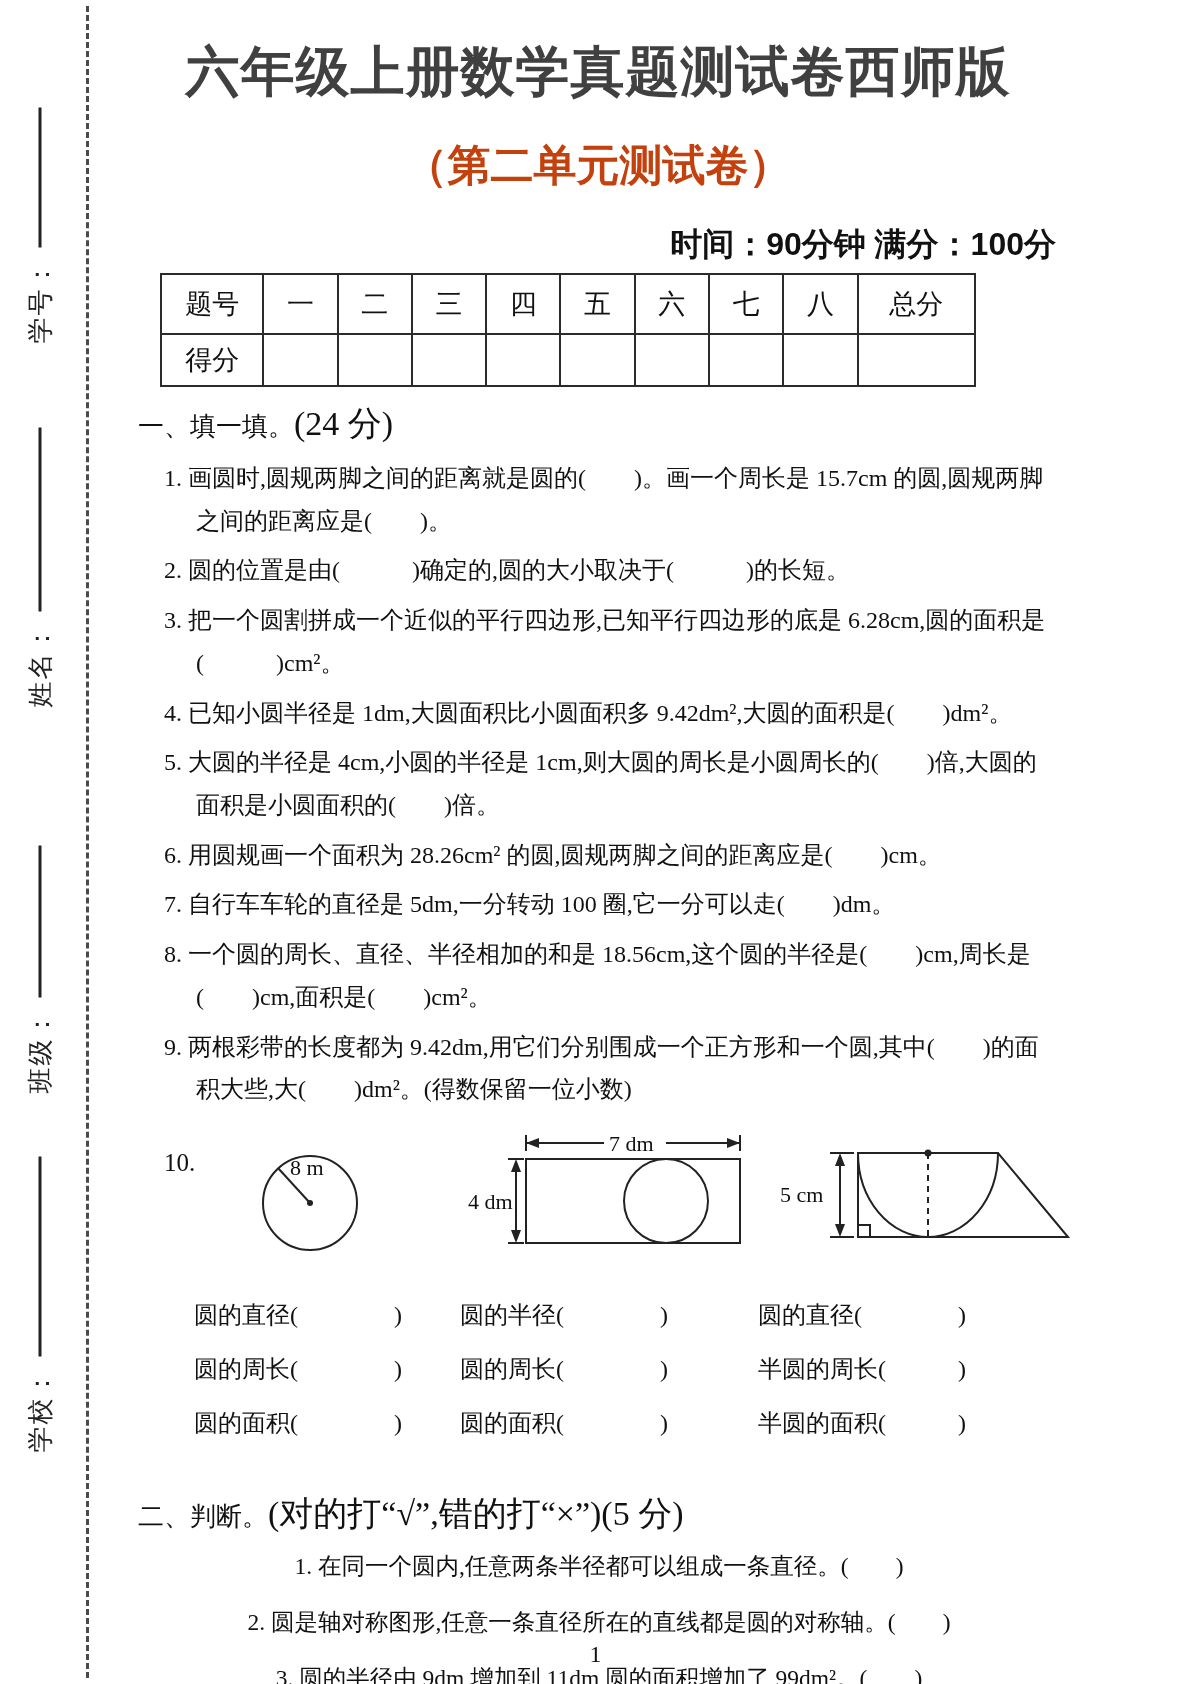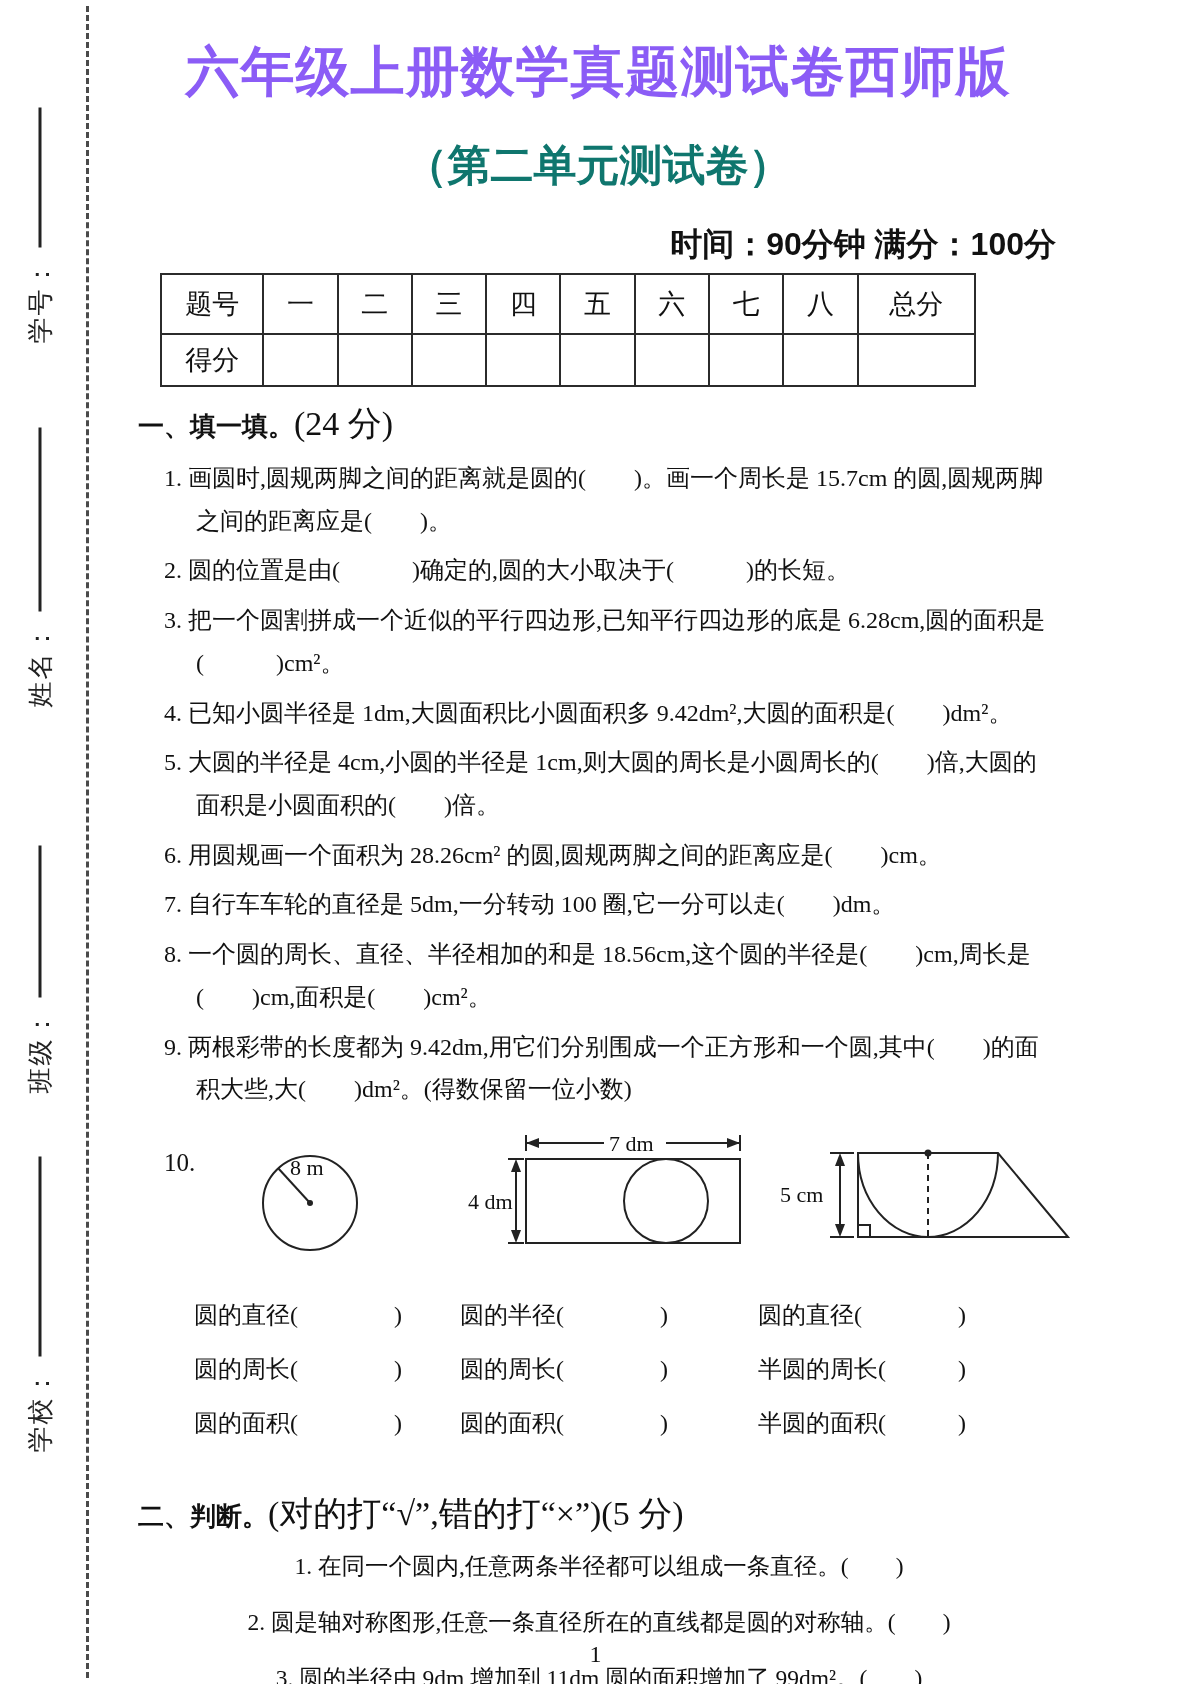--- a/index.html
+++ b/index.html
@@ -8,35 +8,35 @@
   
   .binding-line{position:absolute;left:86px;top:6px;bottom:6px;width:0;
                 border-left:3px dashed #4a4a4a;}
   .bind-item{position:absolute;display:flex;align-items:center;gap:12px;
              transform:rotate(-90deg);white-space:nowrap;}
   .bind-item .b-label{font-size:26px;color:#222;letter-spacing:2px;}
   .bind-item .b-line{display:inline-block;height:0;border-top:3px solid #222;}
   
   .main{position:absolute;left:138px;top:26px;width:920px;}
   .title{text-align:center;font-family:"Liberation Sans",sans-serif;font-weight:900;
-         font-size:54px;letter-spacing:1px;color:#8b5cf6;margin:10px 0 0 0;}
+         font-size:54px;letter-spacing:1px;color:#404040;margin:10px 0 0 0;}
   .subtitle{text-align:center;font-family:"Liberation Sans",sans-serif;font-weight:800;
-            font-size:43px;color:#0f766e;margin:28px 0 0 0;}
+            font-size:43px;color:#c2410c;margin:28px 0 0 0;}
   .time-info{text-align:right;font-family:"Liberation Sans",sans-serif;font-weight:600;
              font-size:32px;margin:28px 0 6px 0;padding-right:2px;}
   
   table.score{border-collapse:collapse;table-layout:fixed;width:816px;margin-left:22px;}
   table.score th,table.score td{border:2px solid #2b2b2b;text-align:center;
         font-weight:normal;font-size:27px;padding:0;}
   table.score tr.r1 th{height:58px;}
   table.score tr.r2 td{height:50px;}
   col.c-first{width:11.5%;} col.c-mid{width:8.35%;} col.c-last{width:13.2%;}
   
   .sec-head{font-size:26px;margin:14px 0 10px 0;}
-  .sec-head .hb{font-family:"Liberation Sans",sans-serif;font-weight:700;}
+  .sec-head .hb{font-family:"Liberation Sans",sans-serif;font-weight:400;}
   .sec-head .hr{font-size:34px;}
   .q-list{margin:0 0 0 26px;}
   .q-item{font-size:24px;line-height:1.78;padding-left:32px;text-indent:-32px;
           margin-bottom:7px;}
   
   .fig-row{position:relative;height:160px;margin:14px 0 6px 0;}
   .fig-qnum{position:absolute;left:26px;top:24px;font-size:25px;}
   .figsvg{position:absolute;}
   .fig1{left:96px;top:-4px;}
   .fig2{left:330px;top:6px;}

